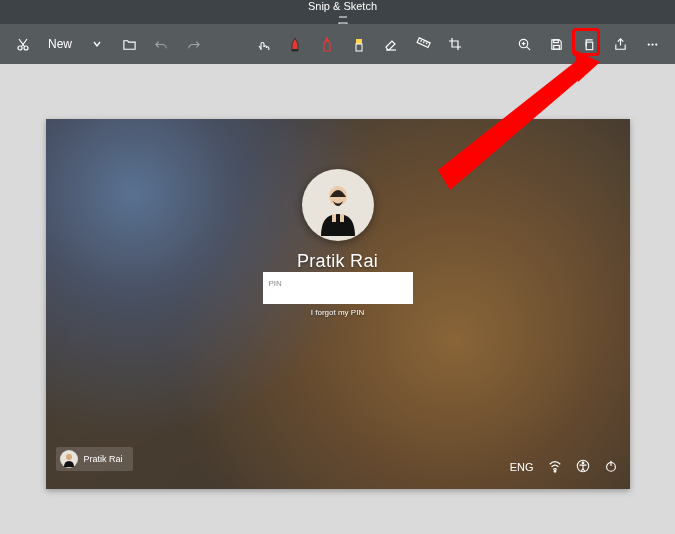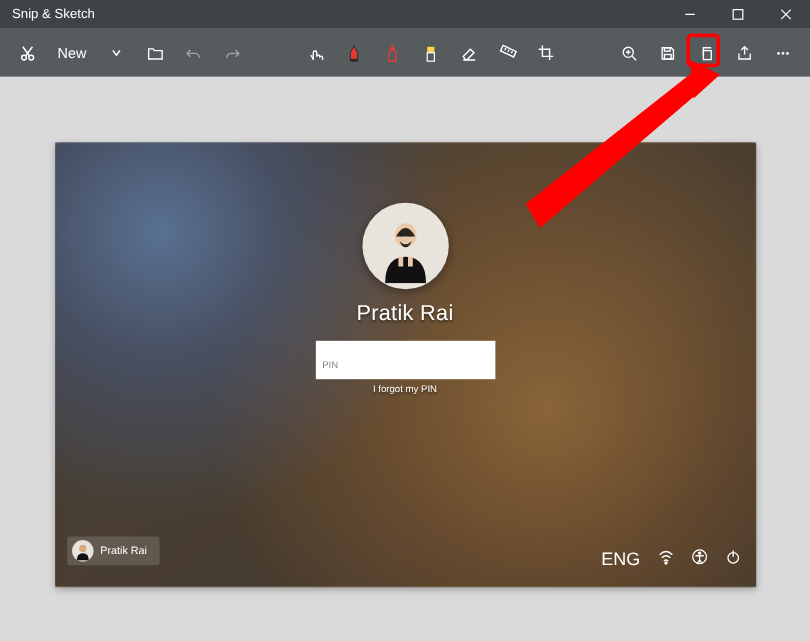--- a/index.html
+++ b/index.html
@@ -1,20 +1,20 @@
 <!DOCTYPE html>
 <html><head>
 <meta charset="utf-8">
 <style>
   * { box-sizing: border-box; margin: 0; padding: 0; }
   body { width: 675px; height: 534px; background: #fff; font-family: "Segoe UI", Arial, sans-serif; overflow: hidden; position: relative; }
   .window { width: 675px; height: 534px; background: #e6e6e6; display: flex; flex-direction: column; }
 
   
-  .titlebar { height: 24px; background: #3d4346; color: #fff; display: flex; align-items: center; font-size: 11px; padding-left: 10px; }
+  .titlebar { height: 24px; background: #3d4346; color: #fff; display: flex; align-items: center; font-size: 11px; padding-left: 10px; flex-direction: column; }
   .titlebar .spacer { flex: 1; }
   .titlebar .winbtn { width: 40px; height: 24px; display: flex; align-items: center; justify-content: center; }
   .titlebar svg { stroke: #fff; fill: none; }
 
   
   .toolbar { height: 40px; background: #565b5e; display: flex; align-items: center; padding: 0 8px; gap: 2px; }
   .tbtn { min-width: 30px; height: 30px; display: flex; align-items: center; justify-content: center; border-radius: 2px; color: #fff; font-size: 12px; position: relative; }
   .tbtn svg { display: block; }
   .tbtn.text { padding: 0 8px; gap: 4px; }
   .toolbar .grow { flex: 1; }
@@ -28,30 +28,30 @@
       radial-gradient(circle at 70% 60%, rgba(150,110,60,.95) 0%, rgba(110,80,50,.9) 30%, rgba(70,60,50,.9) 60%),
       radial-gradient(circle at 85% 30%, rgba(200,170,120,.7) 0%, transparent 35%),
       linear-gradient(140deg, #6a8ab0 0%, #a88a5a 40%, #7a5c3a 70%, #4a3c2c 100%);
     filter: blur(0px);
   }
   .screenshot::before { content:""; position:absolute; inset:0; backdrop-filter: blur(4px); background: rgba(0,0,0,0.08); }
 
   .lock-center { position: absolute; top: 50px; left: 50%; transform: translateX(-50%); display: flex; flex-direction: column; align-items: center; color: #fff; }
   .avatar { width: 72px; height: 72px; border-radius: 50%; background: #e8e4dc; display:flex; align-items:center; justify-content:center; overflow:hidden; box-shadow: 0 2px 8px rgba(0,0,0,.4); }
   .username { margin-top: 10px; font-size: 18px; font-weight: 300; letter-spacing: .3px; text-shadow: 0 1px 2px rgba(0,0,0,.5); }
-  .pin-box { margin-top: 12px; width: 150px; height: 18px; background: #fff; display: flex; align-items: flex-start; padding: 16px 6px; font-size: 8px; color: #888; }
+  .pin-box { margin-top: 0; width: 150px; height: 18px; background: #fff; display: flex; align-items: flex-end; padding: 16px 6px; font-size: 8px; color: #888; }
   .forgot { margin-top: 4px; font-size: 8px; color: #fff; text-shadow: 0 1px 2px rgba(0,0,0,.5); }
 
   .userlist { position: absolute; left: 10px; bottom: 18px; display: flex; flex-direction: column; gap: 4px; }
   .userrow { display: flex; align-items: center; gap: 6px; padding: 3px 10px 3px 4px; border-radius: 2px; color: #fff; font-size: 9px; }
   .userrow.sel { background: rgba(255,255,255,.15); }
   .userrow .mini { width: 18px; height: 18px; border-radius: 50%; background: #ddd; display:flex; align-items:center; justify-content:center; }
   .userrow .mini.generic { background: rgba(255,255,255,.25); }
 
-  .bottomright { position: absolute; right: 12px; bottom: 14px; display: flex; align-items: center; gap: 14px; color: #fff; font-size: 15px; }
+  .bottomright { position: absolute; right: 12px; bottom: 14px; display: flex; align-items: center; gap: 14px; color: #fff; font-size: 11px; }
   .bottomright svg { stroke:#fff; fill:none; }
 
   
   .highlight-box { position: absolute; border: 3px solid #ff0000; border-radius: 4px; }
   .arrow { position: absolute; }
 
   
   .copy-highlight { top: 28px; left: 572px; width: 28px; height: 28px; }
 
 </style>

